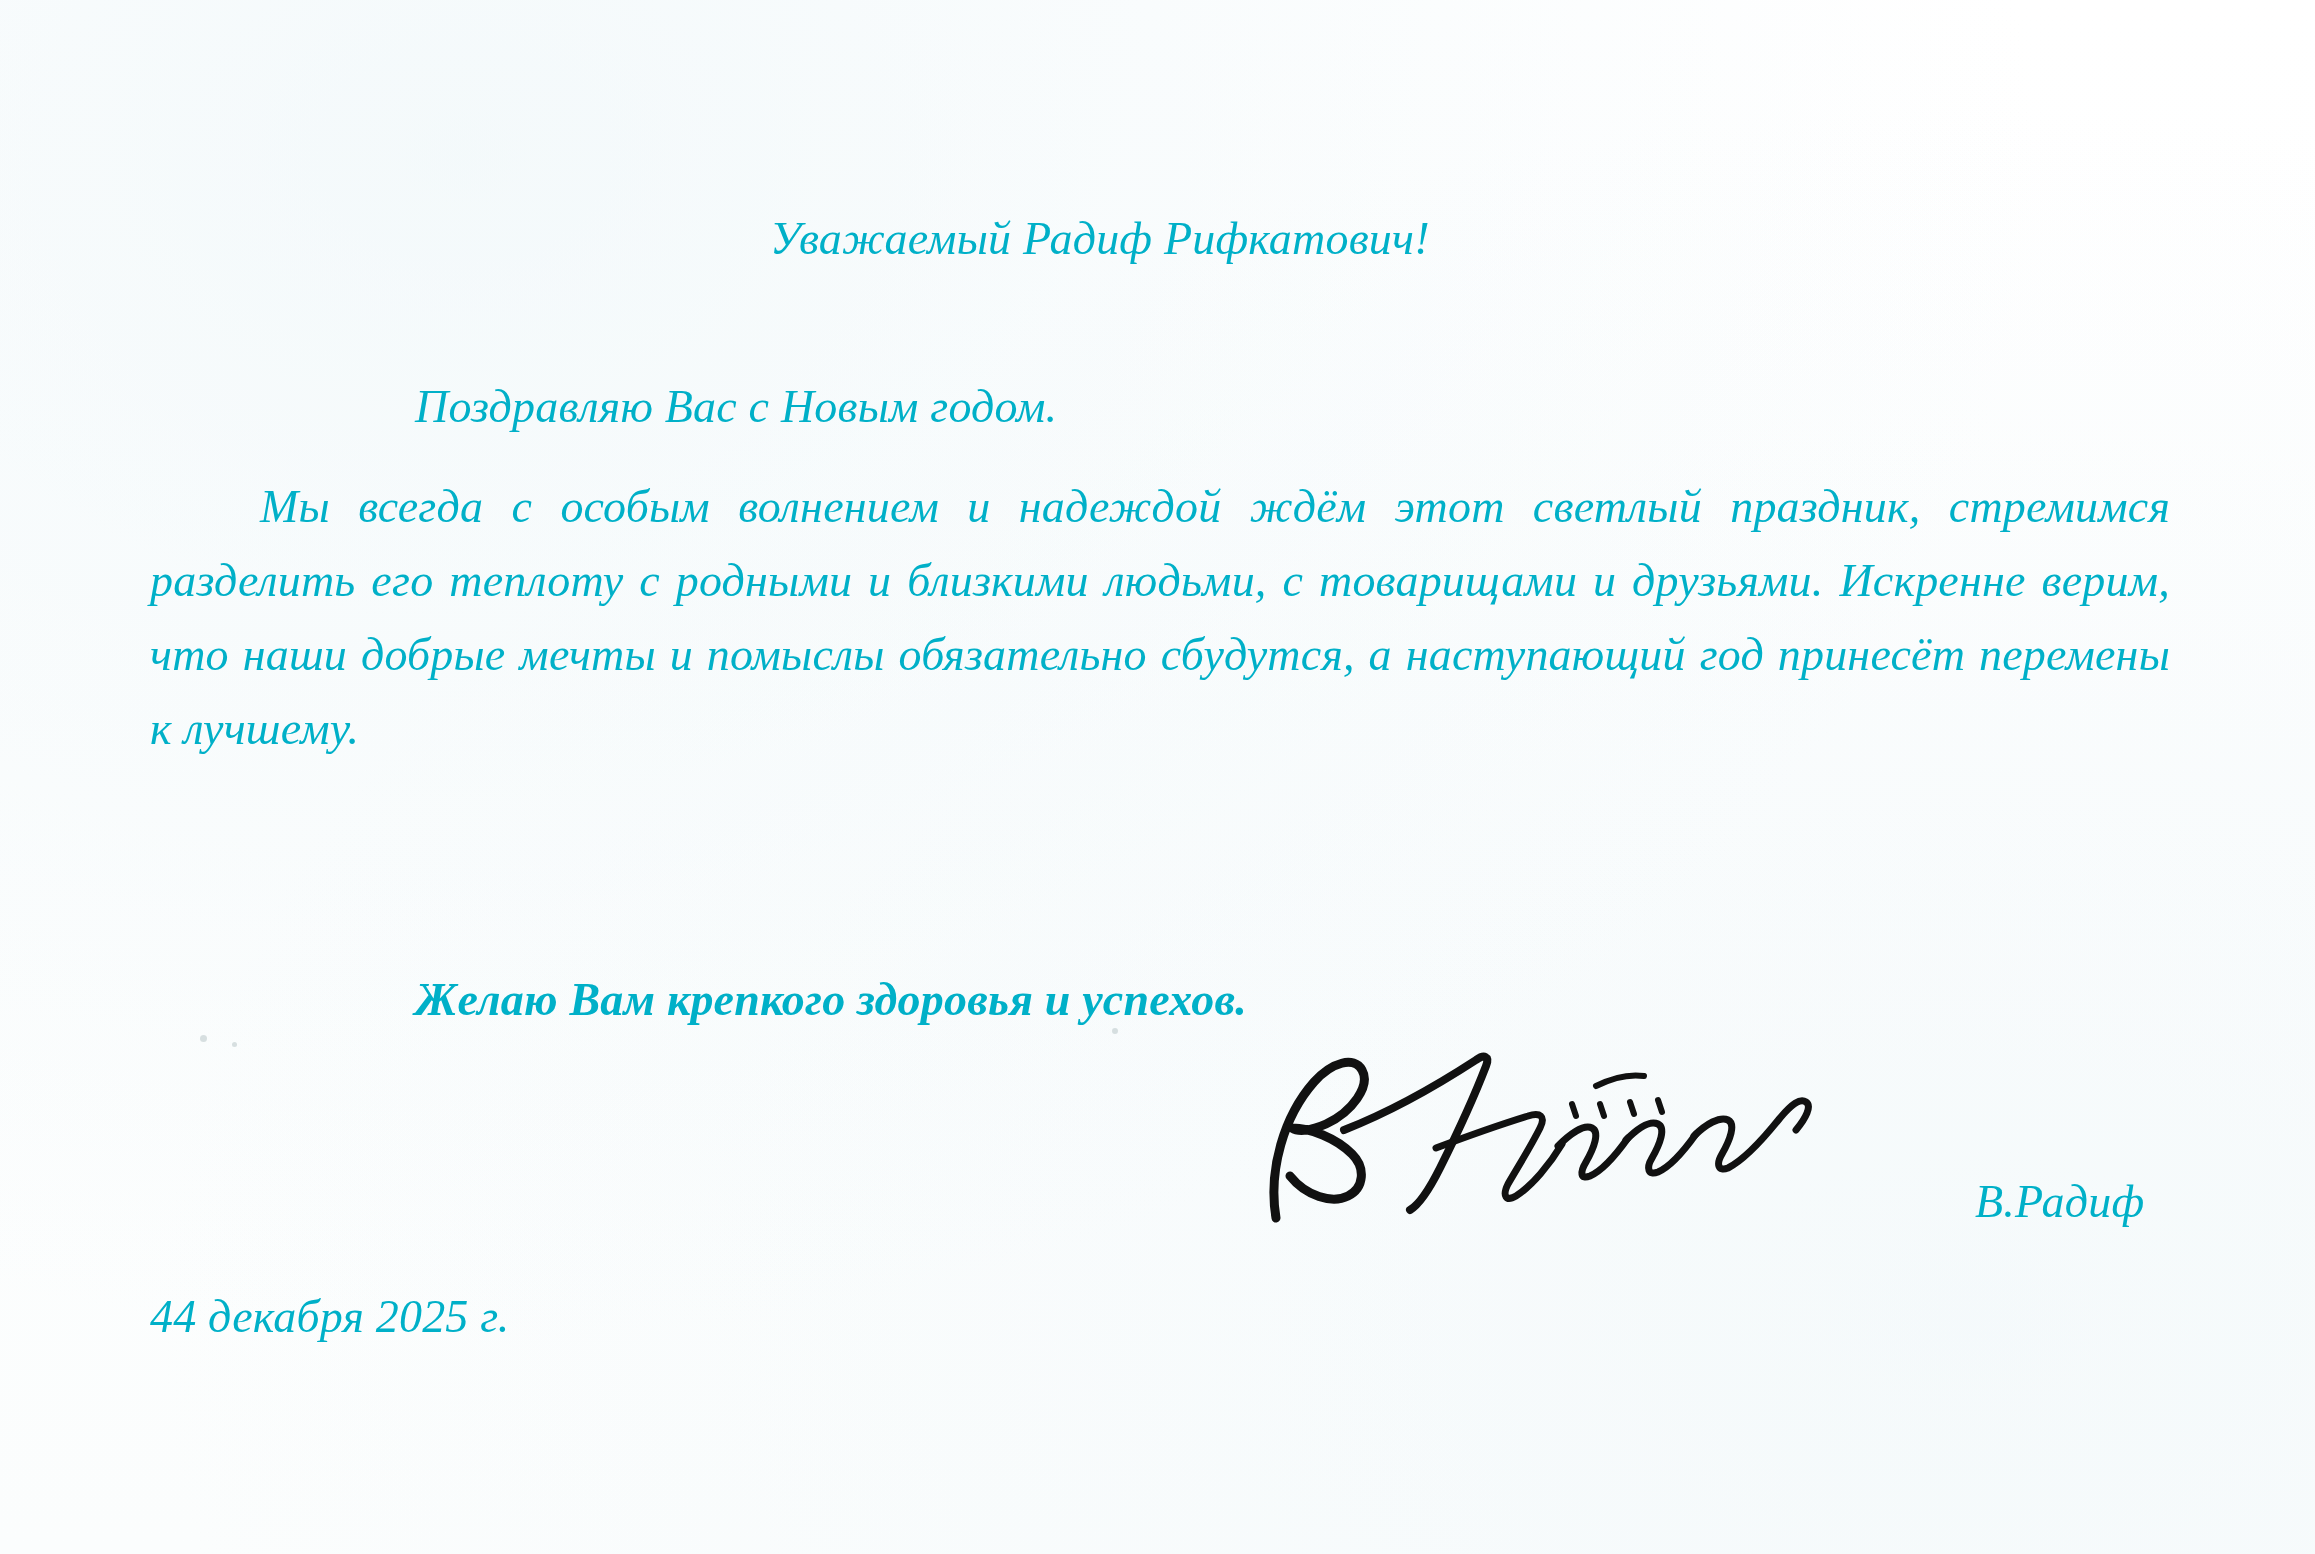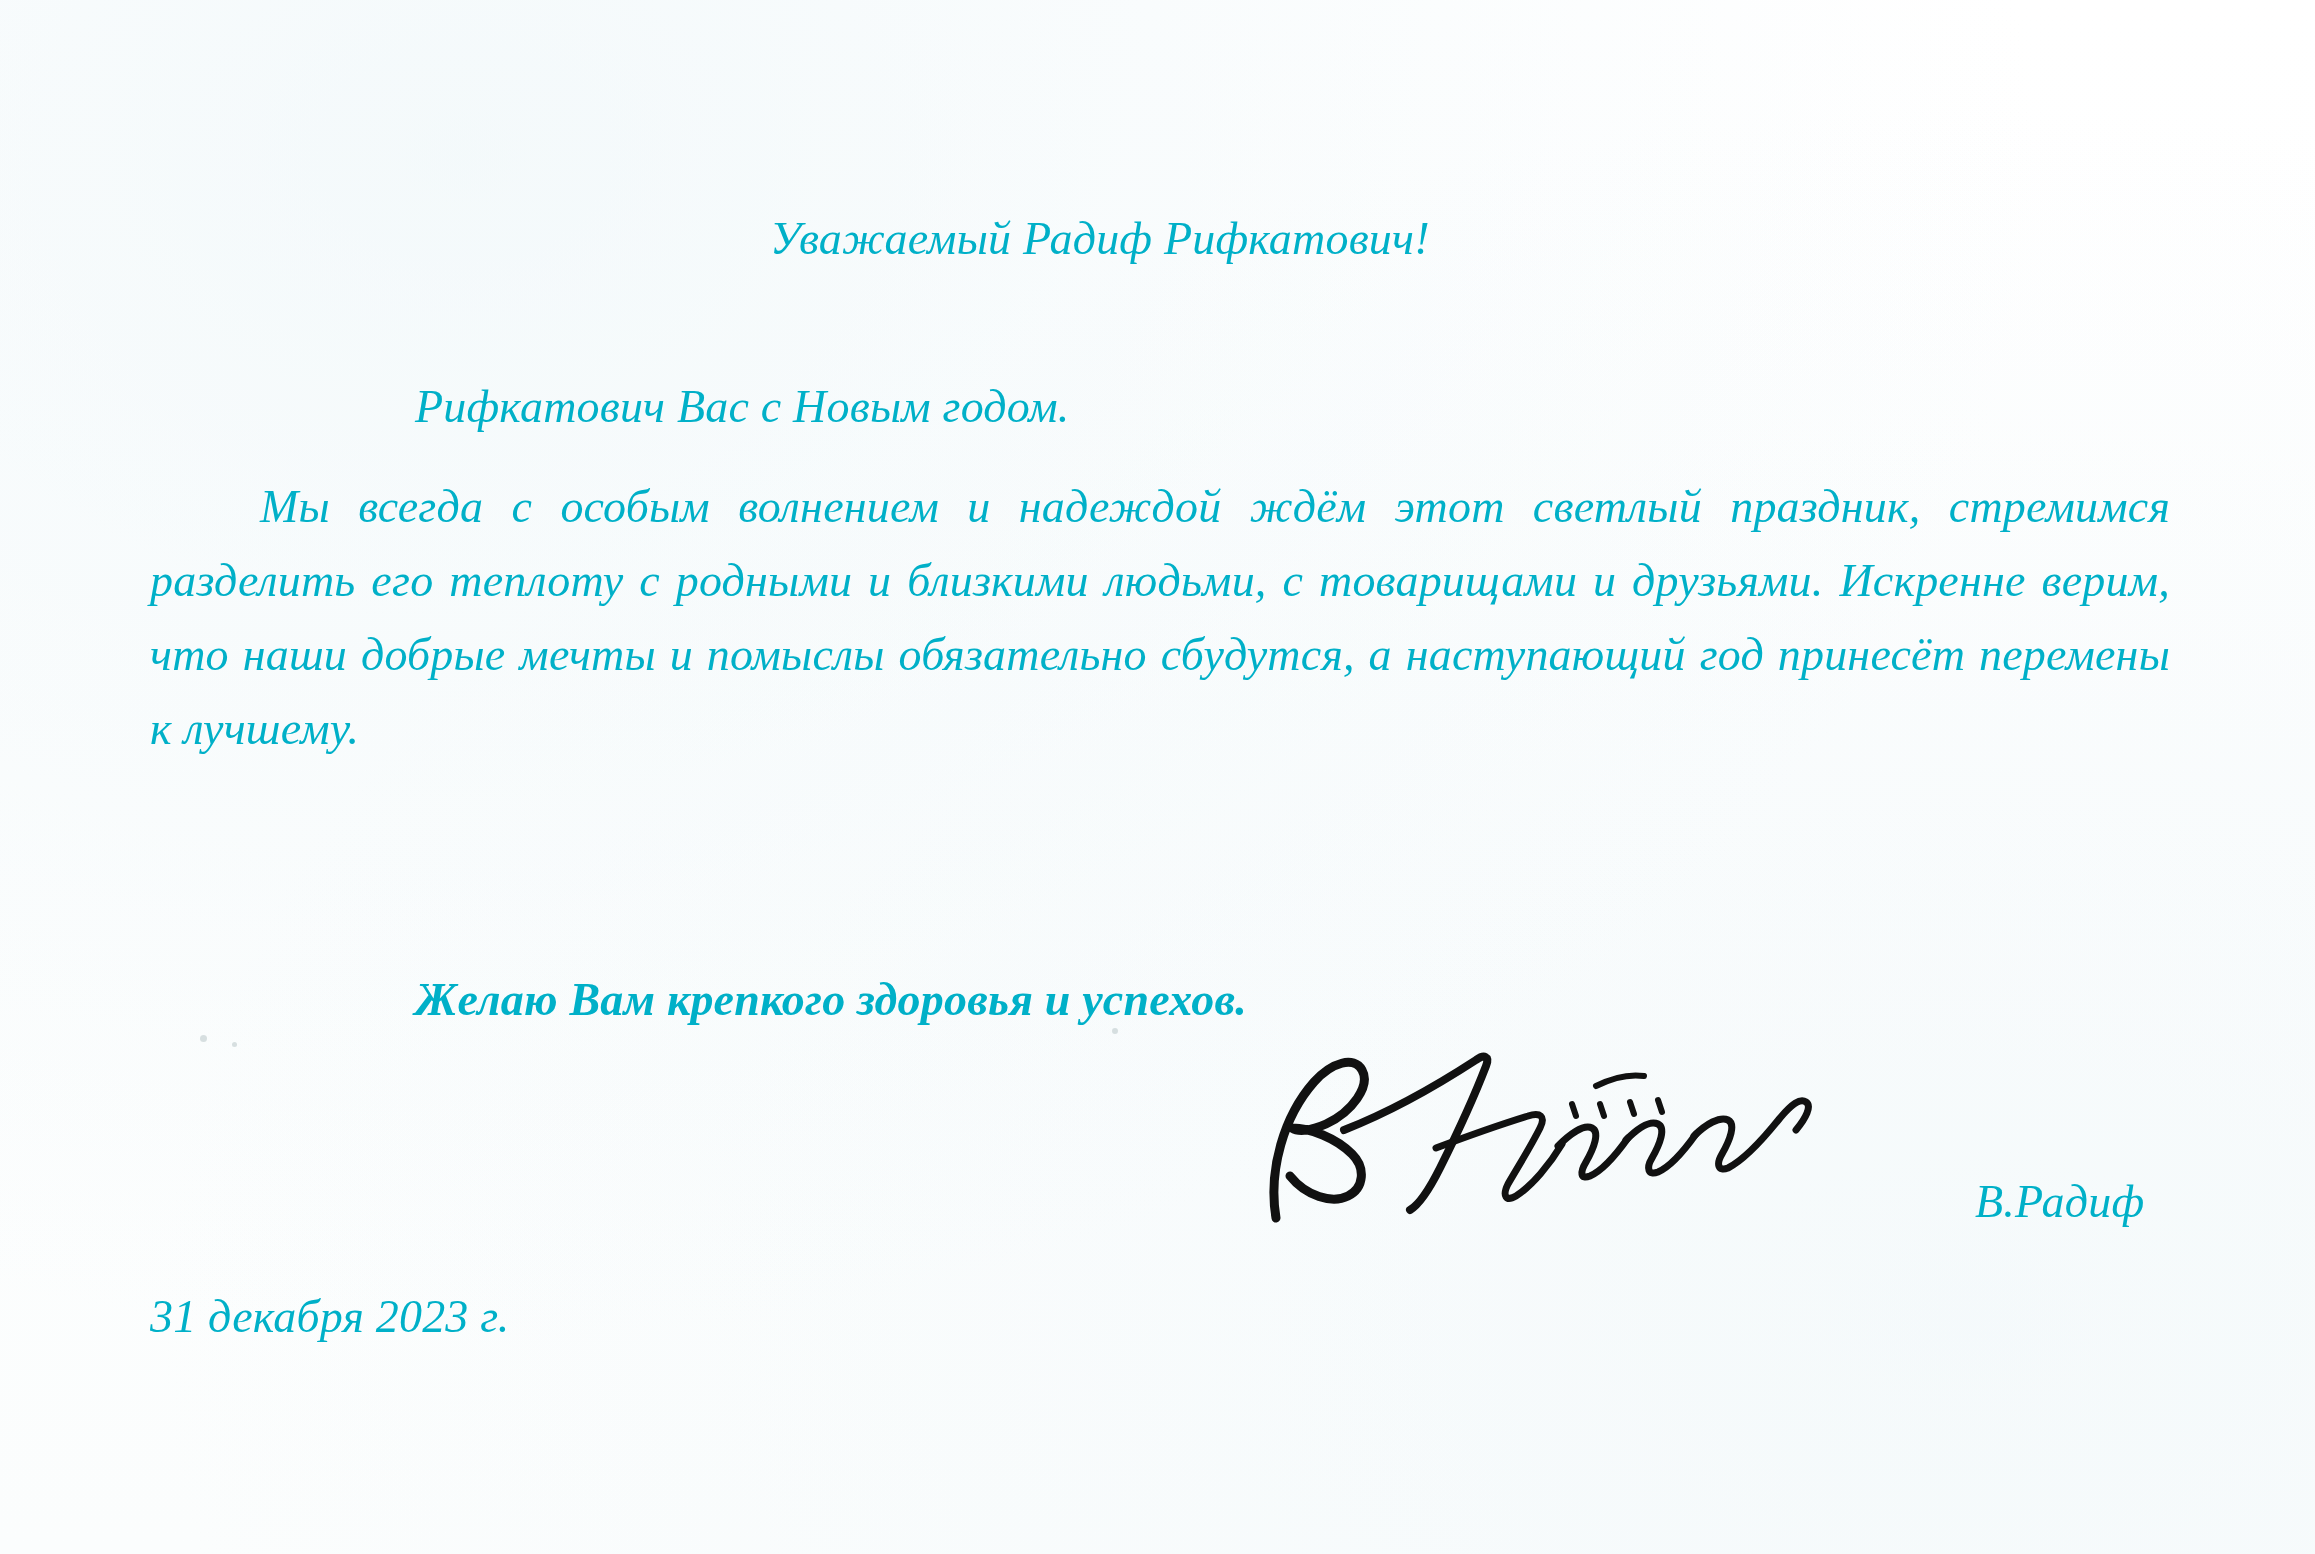--- a/index.html
+++ b/index.html
@@ -130,21 +130,21 @@
 <div class="page">
 
   <div class="speck" style="left:200px; top:1035px; width:7px; height:7px;"></div>
   <div class="speck" style="left:232px; top:1042px; width:5px; height:5px;"></div>
   <div class="speck" style="left:1112px; top:1028px; width:6px; height:6px;"></div>
 
   <div class="content">
 
     <div class="ink salutation">Уважаемый Радиф Рифкатович!</div>
 
-    <div class="ink para p1">Рифкатович Вас с Новым годом.</div>
+    <div class="ink para p1">Поздравляю Вас с Новым годом.</div>
 
     <div class="ink para p2">Мы всегда с особым волнением и надеждой ждём этот светлый праздник, стремимся разделить его теплоту с родными и близкими людьми, с товарищами и друзьями. Искренне верим, что наши добрые мечты и помыслы обязательно сбудутся, а наступающий год принесёт перемены к лучшему.</div>
 
     <div class="ink para p3">Желаю Вам крепкого здоровья и успехов.</div>
 
     <div class="signature-mark">
       <svg viewBox="0 0 620 220" xmlns="http://www.w3.org/2000/svg" aria-hidden="true">
         <g fill="none" stroke="#111111" stroke-linecap="round" stroke-linejoin="round">
           <path d="M36 198 C 28 150, 44 96, 74 62 C 92 42, 114 36, 122 50 C 131 66, 112 92, 86 104 C 70 111, 58 112, 52 108 C 70 108, 96 118, 112 134 C 126 148, 124 168, 108 176 C 92 184, 66 176, 50 156" stroke-width="9"></path>
           <path d="M104 110 C 150 92, 196 66, 236 40 C 244 34, 250 36, 246 46 C 236 72, 216 116, 200 148 C 190 168, 180 184, 170 190" stroke-width="8"></path>
@@ -156,16 +156,16 @@
           <path d="M332 84 L 336 96" stroke-width="6"></path>
           <path d="M360 84 L 364 96" stroke-width="6"></path>
           <path d="M390 82 L 394 94" stroke-width="6"></path>
           <path d="M418 80 L 422 92" stroke-width="6"></path>
         </g>
       </svg>
     </div>
 
     <div class="ink signature-name">В.Радиф</div>
 
-    <div class="ink date">31 декабря 2023 г.</div>
+    <div class="ink date">44 декабря 2025 г.</div>
 
   </div>
 </div>
 
 </body></html>

